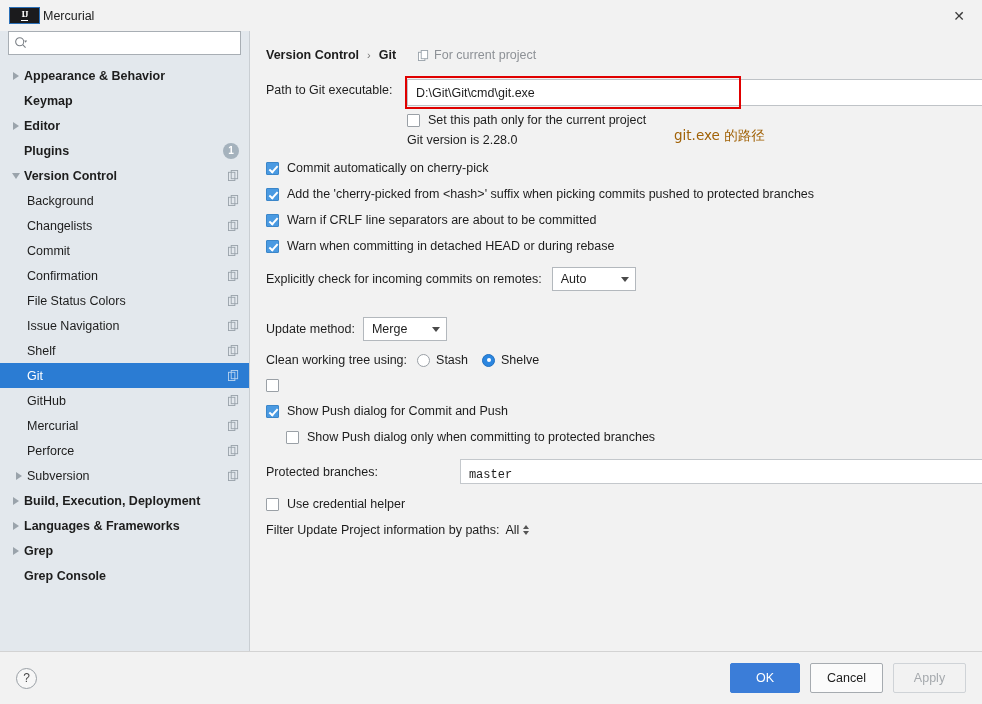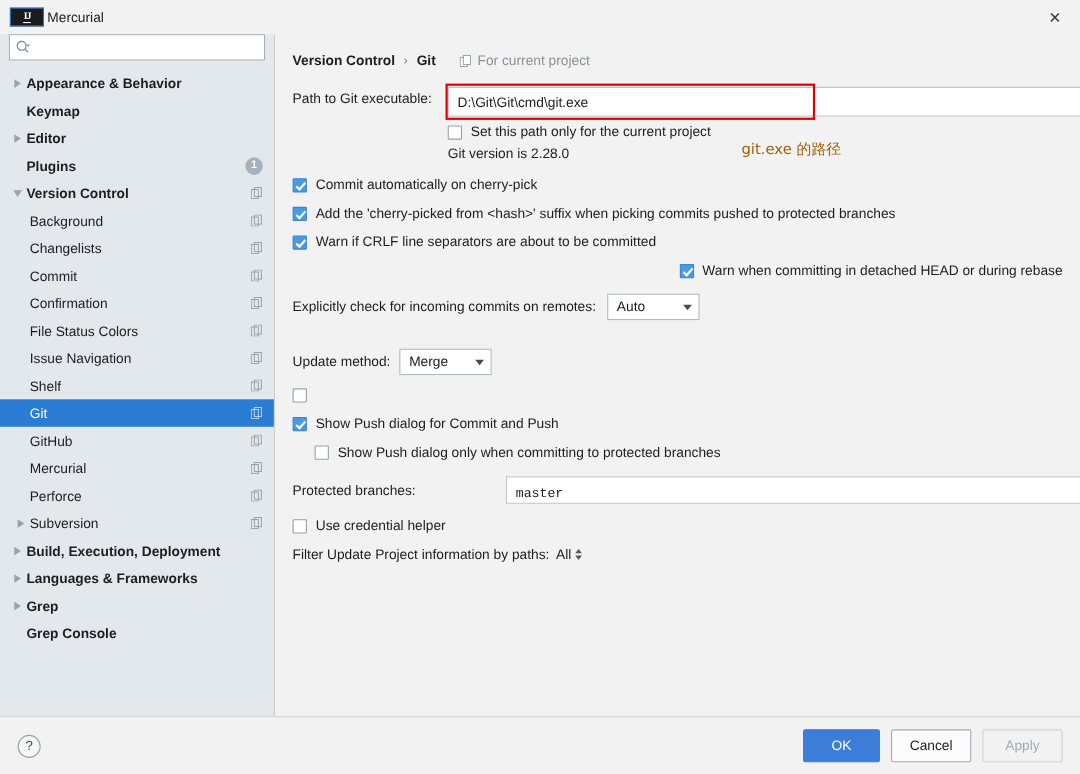--- a/index.html
+++ b/index.html
@@ -554,21 +554,21 @@
             <span class="cb-label">Commit automatically on cherry-pick</span>
           </div>
           <div class="row" style="margin-bottom: 12px;">
             <div class="cb checked"></div>
             <span class="cb-label">Add the 'cherry-picked from &lt;hash&gt;' suffix when picking commits pushed to protected branches</span>
           </div>
           <div class="row" style="margin-bottom: 12px;">
             <div class="cb checked"></div>
             <span class="cb-label">Warn if CRLF line separators are about to be committed</span>
           </div>
-          <div class="row" style="margin-bottom: 12px; justify-content: flex-end;">
+          <div class="row" style="margin-bottom: 12px;">
             <div class="cb checked"></div>
             <span class="cb-label">Warn when committing in detached HEAD or during rebase</span>
           </div>
         </div>
 
       <div class="row" style="margin-top:14px; margin-bottom:26px;">
         <span class="lbl">Explicitly check for incoming commits on remotes:</span>
         <span style="display:inline-block;width:10px;"></span>
         <div class="combo">
           <span>Auto</span>
@@ -578,20 +578,28 @@
 
       <div class="row" style="margin-bottom:12px;">
         <span class="lbl">Update method:</span>
         <span style="display:inline-block;width:8px;"></span>
         <div class="combo wide">
           <span>Merge</span>
           <i class="caret"></i>
         </div>
       </div>
 
+      <div class="row" style="margin-bottom:12px;">
+        <span class="lbl">Clean working tree using:</span>
+        <span style="display:inline-block;width:10px;"></span>
+        <div class="radio"></div>
+        <span class="cb-label" style="margin-right:14px;">Stash</span>
+        <div class="radio on"></div>
+        <span class="cb-label">Shelve</span>
+      </div>
 
       <div class="row" style="margin-bottom:12px;">
         <div class="cb"></div>
       </div>
 
       <div class="row" style="margin-bottom:12px;">
         <div class="cb checked"></div>
         <span class="cb-label">Show Push dialog for Commit and Push</span>
       </div>
 

